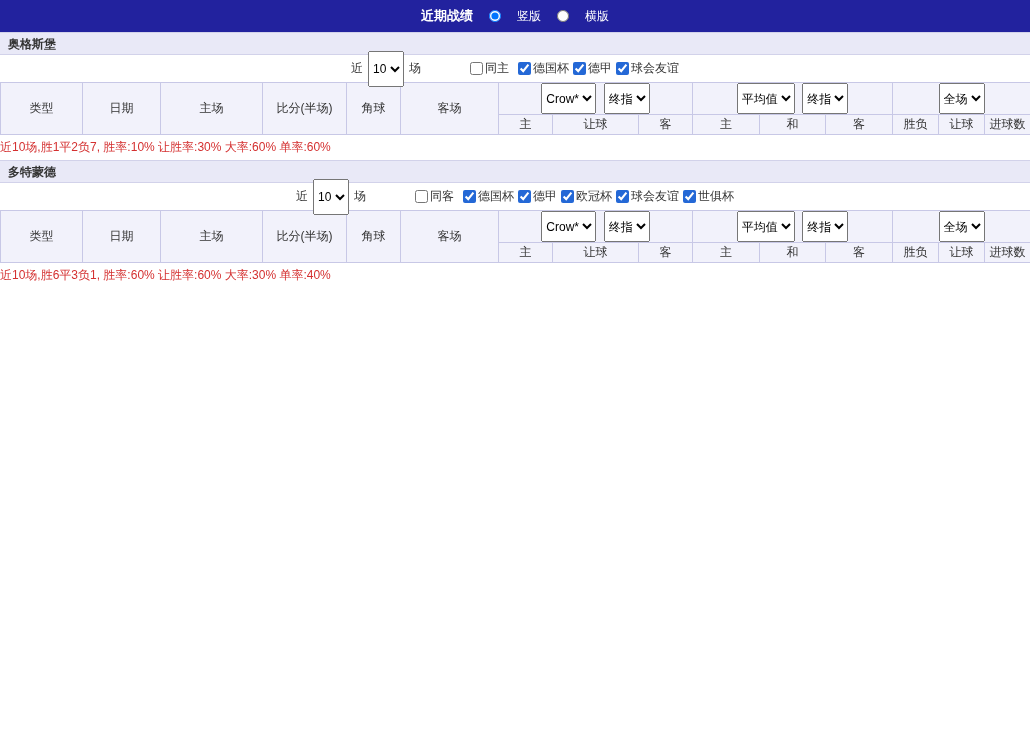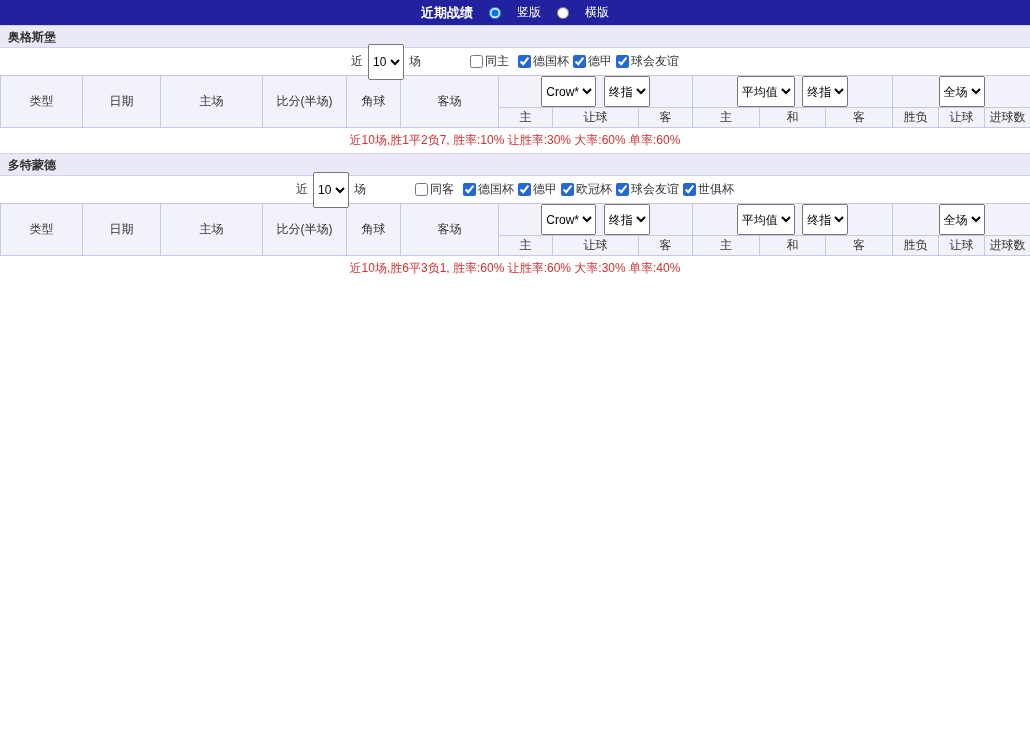--- a/index.html
+++ b/index.html
@@ -5,21 +5,21 @@
   * { box-sizing: border-box; margin: 0; padding: 0; }
   html, body { background: #fff; }
   body {
     width: 1030px;
     font-family: "Liberation Sans", "DejaVu Sans", sans-serif;
     font-size: 12px;
     color: #333;
   }
   
   .topbar {
-    height: 25px;
+    height: 32px;
     background: #22229e;
     color: #fff;
     display: flex;
     align-items: center;
     justify-content: center;
     gap: 16px;
   }
   .topbar-title { font-weight: bold; font-size: 13px; }
   .radio-opt { display: inline-flex; align-items: center; gap: 16px; cursor: pointer; }
   .radio-opt input { width: 12px; height: 12px; margin: 0; }
@@ -60,21 +60,20 @@
     white-space: nowrap;
   }
   thead th { background: #f2f2fb; font-weight: normal; color: #333; }
   thead tr.h1 th { height: 26px; }
   thead tr.h2 th { height: 20px; }
   thead select { font-size: 12px; height: 31px; max-width: 95%; }
   .grp select { margin: 0 2px; }
   .summary {
     height: 25px;
     line-height: 25px;
-    text-align: center;
     color: #d43030;
   }
 </style>
 </head>
 <body>
 
 <header class="topbar">
   <span class="topbar-title">近期战绩</span>
   <label class="radio-opt">
     <input type="radio" name="viewmode" checked="" style="">

